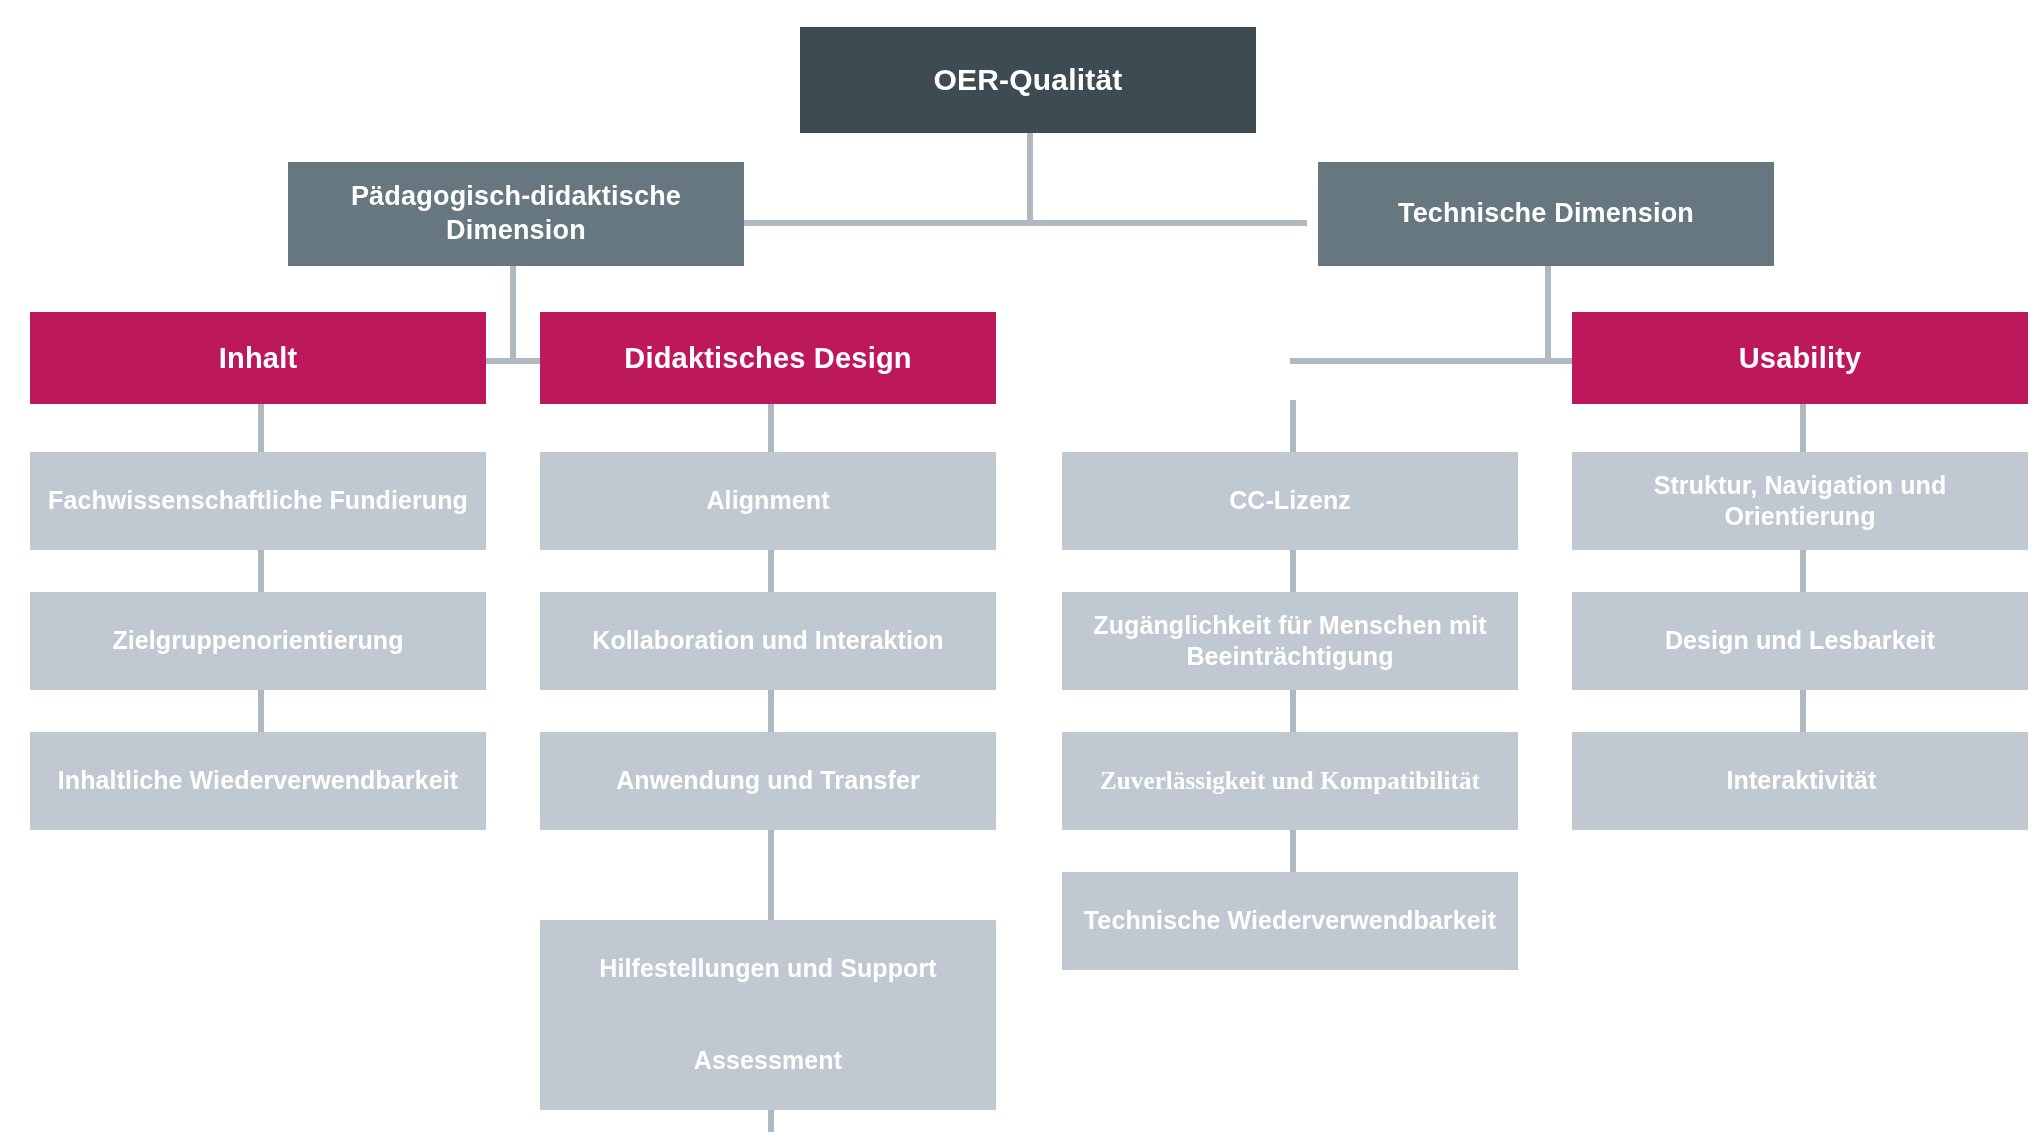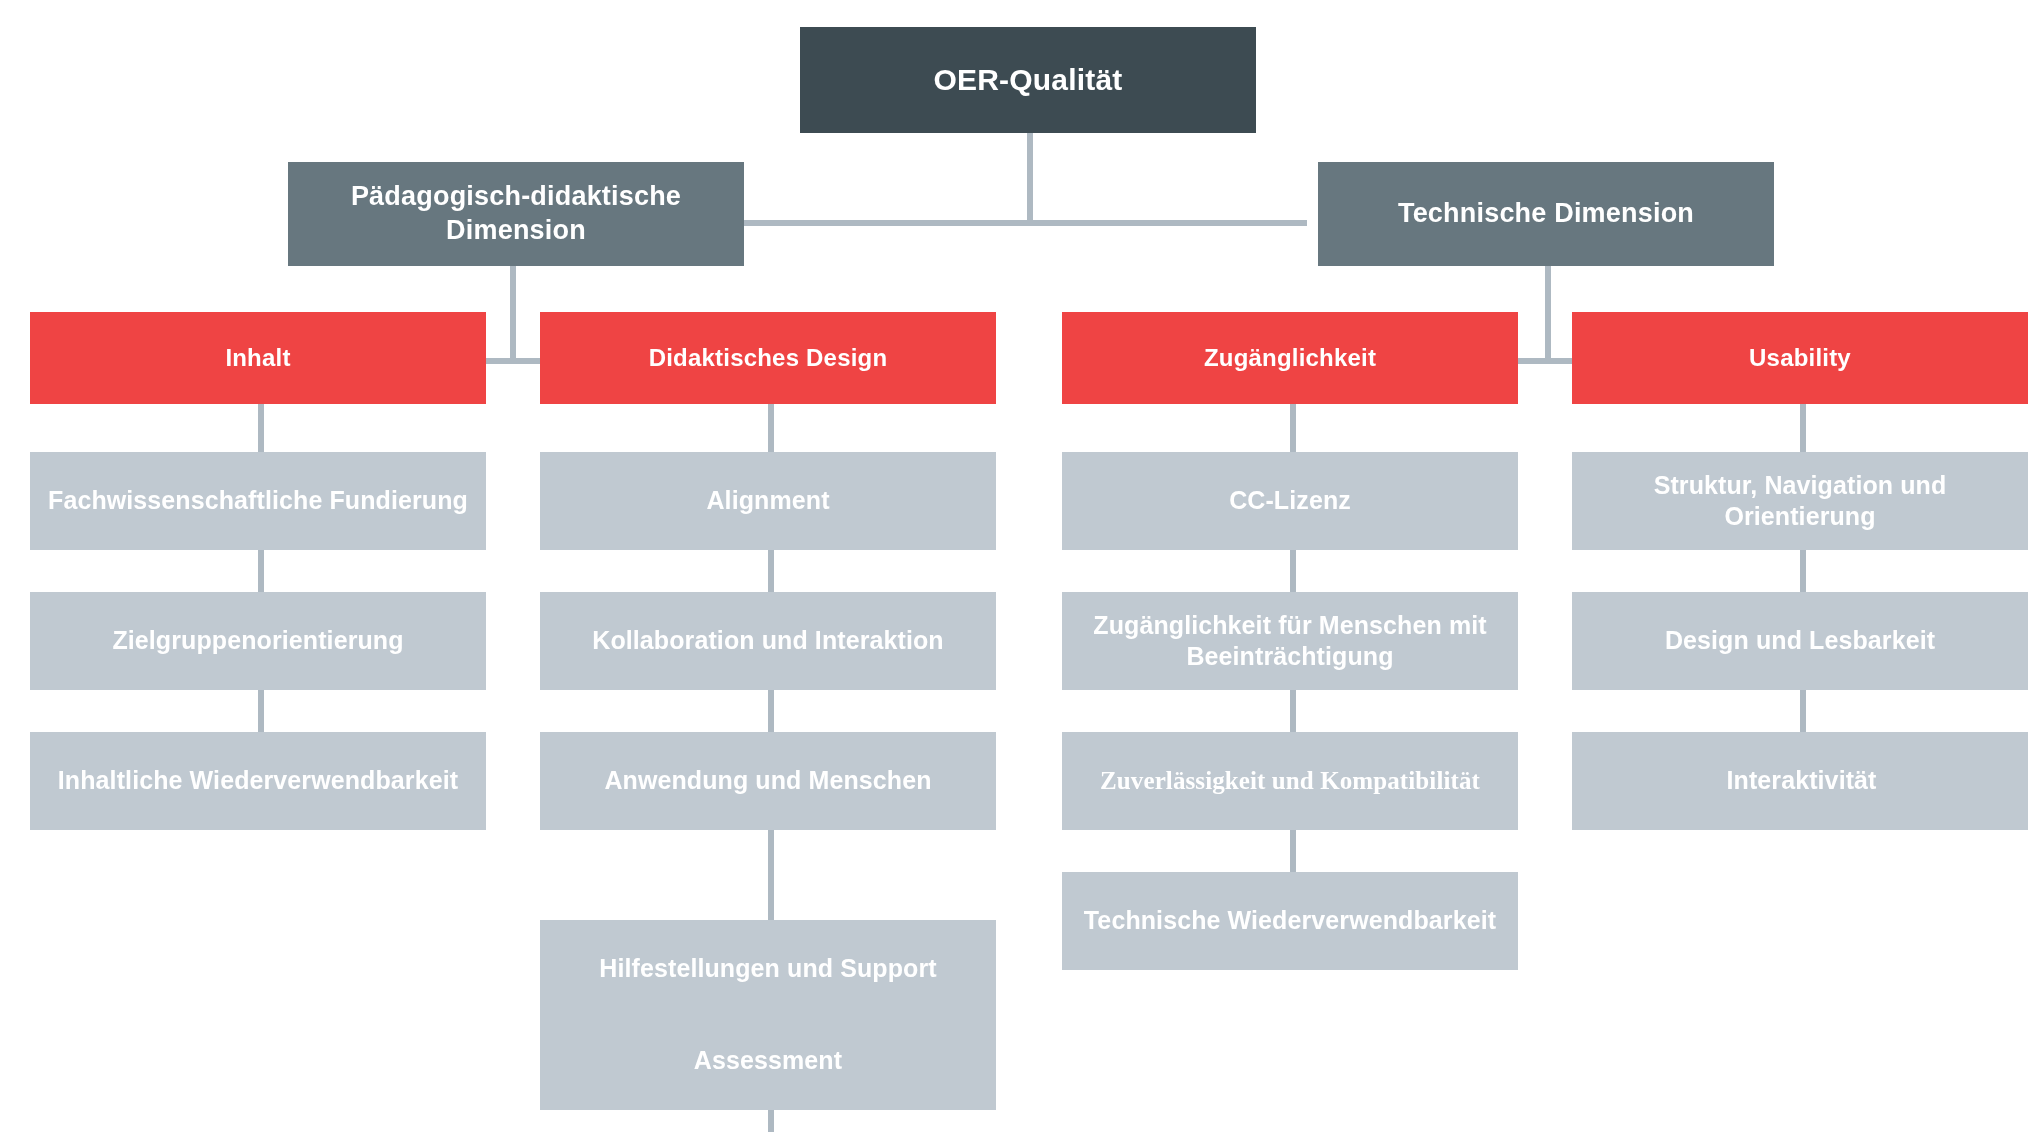--- a/index.html
+++ b/index.html
@@ -48,22 +48,22 @@
     background: #3d4b52;
     font-size: 30px;
     letter-spacing: 0.2px;
   }
   .tier-dim {
     background: #67777f;
     font-size: 27px;
     letter-spacing: 0.2px;
   }
   .tier-cat {
-    background: #ef4444;
-    font-size: 24px;
+    background: #be185d;
+    font-size: 29px;
     letter-spacing: 0.2px;
   }
   .tier-leaf {
     background: #c0c9d1;
     font-size: 25px;
     letter-spacing: 0.1px;
   }
 </style>
 </head>
 <body>
@@ -93,35 +93,34 @@
   <div class="node tier-root" style="left:800px; top:27px; width:456px; height:106px;">OER-Qualität</div>
 
   <div class="node tier-dim" style="left:288px; top:162px; width:456px; height:104px;">Pädagogisch-didaktische Dimension</div>
 
   <div class="node tier-dim" style="left:1318px; top:162px; width:456px; height:104px;">Technische Dimension</div>
 
   <div class="node tier-cat" style="left:30px; top:312px; width:456px; height:92px;">Inhalt</div>
 
   <div class="node tier-cat" style="left:540px; top:312px; width:456px; height:92px;">Didaktisches Design</div>
 
-  <div class="node tier-cat" style="left:1062px; top:312px; width:456px; height:92px;">Zugänglichkeit</div>
 
   <div class="node tier-cat" style="left:1572px; top:312px; width:456px; height:92px;">Usability</div>
 
   <div class="node tier-leaf" style="left:30px; top:452px; width:456px; height:98px;">Fachwissenschaftliche Fundierung</div>
 
   <div class="node tier-leaf" style="left:30px; top:592px; width:456px; height:98px;">Zielgruppenorientierung</div>
 
   <div class="node tier-leaf" style="left:30px; top:732px; width:456px; height:98px;">Inhaltliche Wiederverwendbarkeit</div>
 
   <div class="node tier-leaf" style="left:540px; top:452px; width:456px; height:98px;">Alignment</div>
 
   <div class="node tier-leaf" style="left:540px; top:592px; width:456px; height:98px;">Kollaboration und Interaktion</div>
 
-  <div class="node tier-leaf" style="left:540px; top:732px; width:456px; height:98px;">Anwendung und Menschen</div>
+  <div class="node tier-leaf" style="left:540px; top:732px; width:456px; height:98px;">Anwendung und Transfer</div>
 
   <div class="node tier-leaf" style="left:540px; top:920px; width:456px; height:98px;">Hilfestellungen und Support</div>
 
   <div class="node tier-leaf" style="left:540px; top:1012px; width:456px; height:98px;">Assessment</div>
 
   <div class="node tier-leaf" style="left:1062px; top:452px; width:456px; height:98px;">CC-Lizenz</div>
 
   <div class="node tier-leaf" style="left:1062px; top:592px; width:456px; height:98px;">Zugänglichkeit für Menschen mit Beeinträchtigung</div>
 
   <div class="node tier-leaf" style="left:1062px; top:732px; width:456px; height:98px;font-family:Liberation Serif, serif;">Zuverlässigkeit und Kompatibilität</div>

